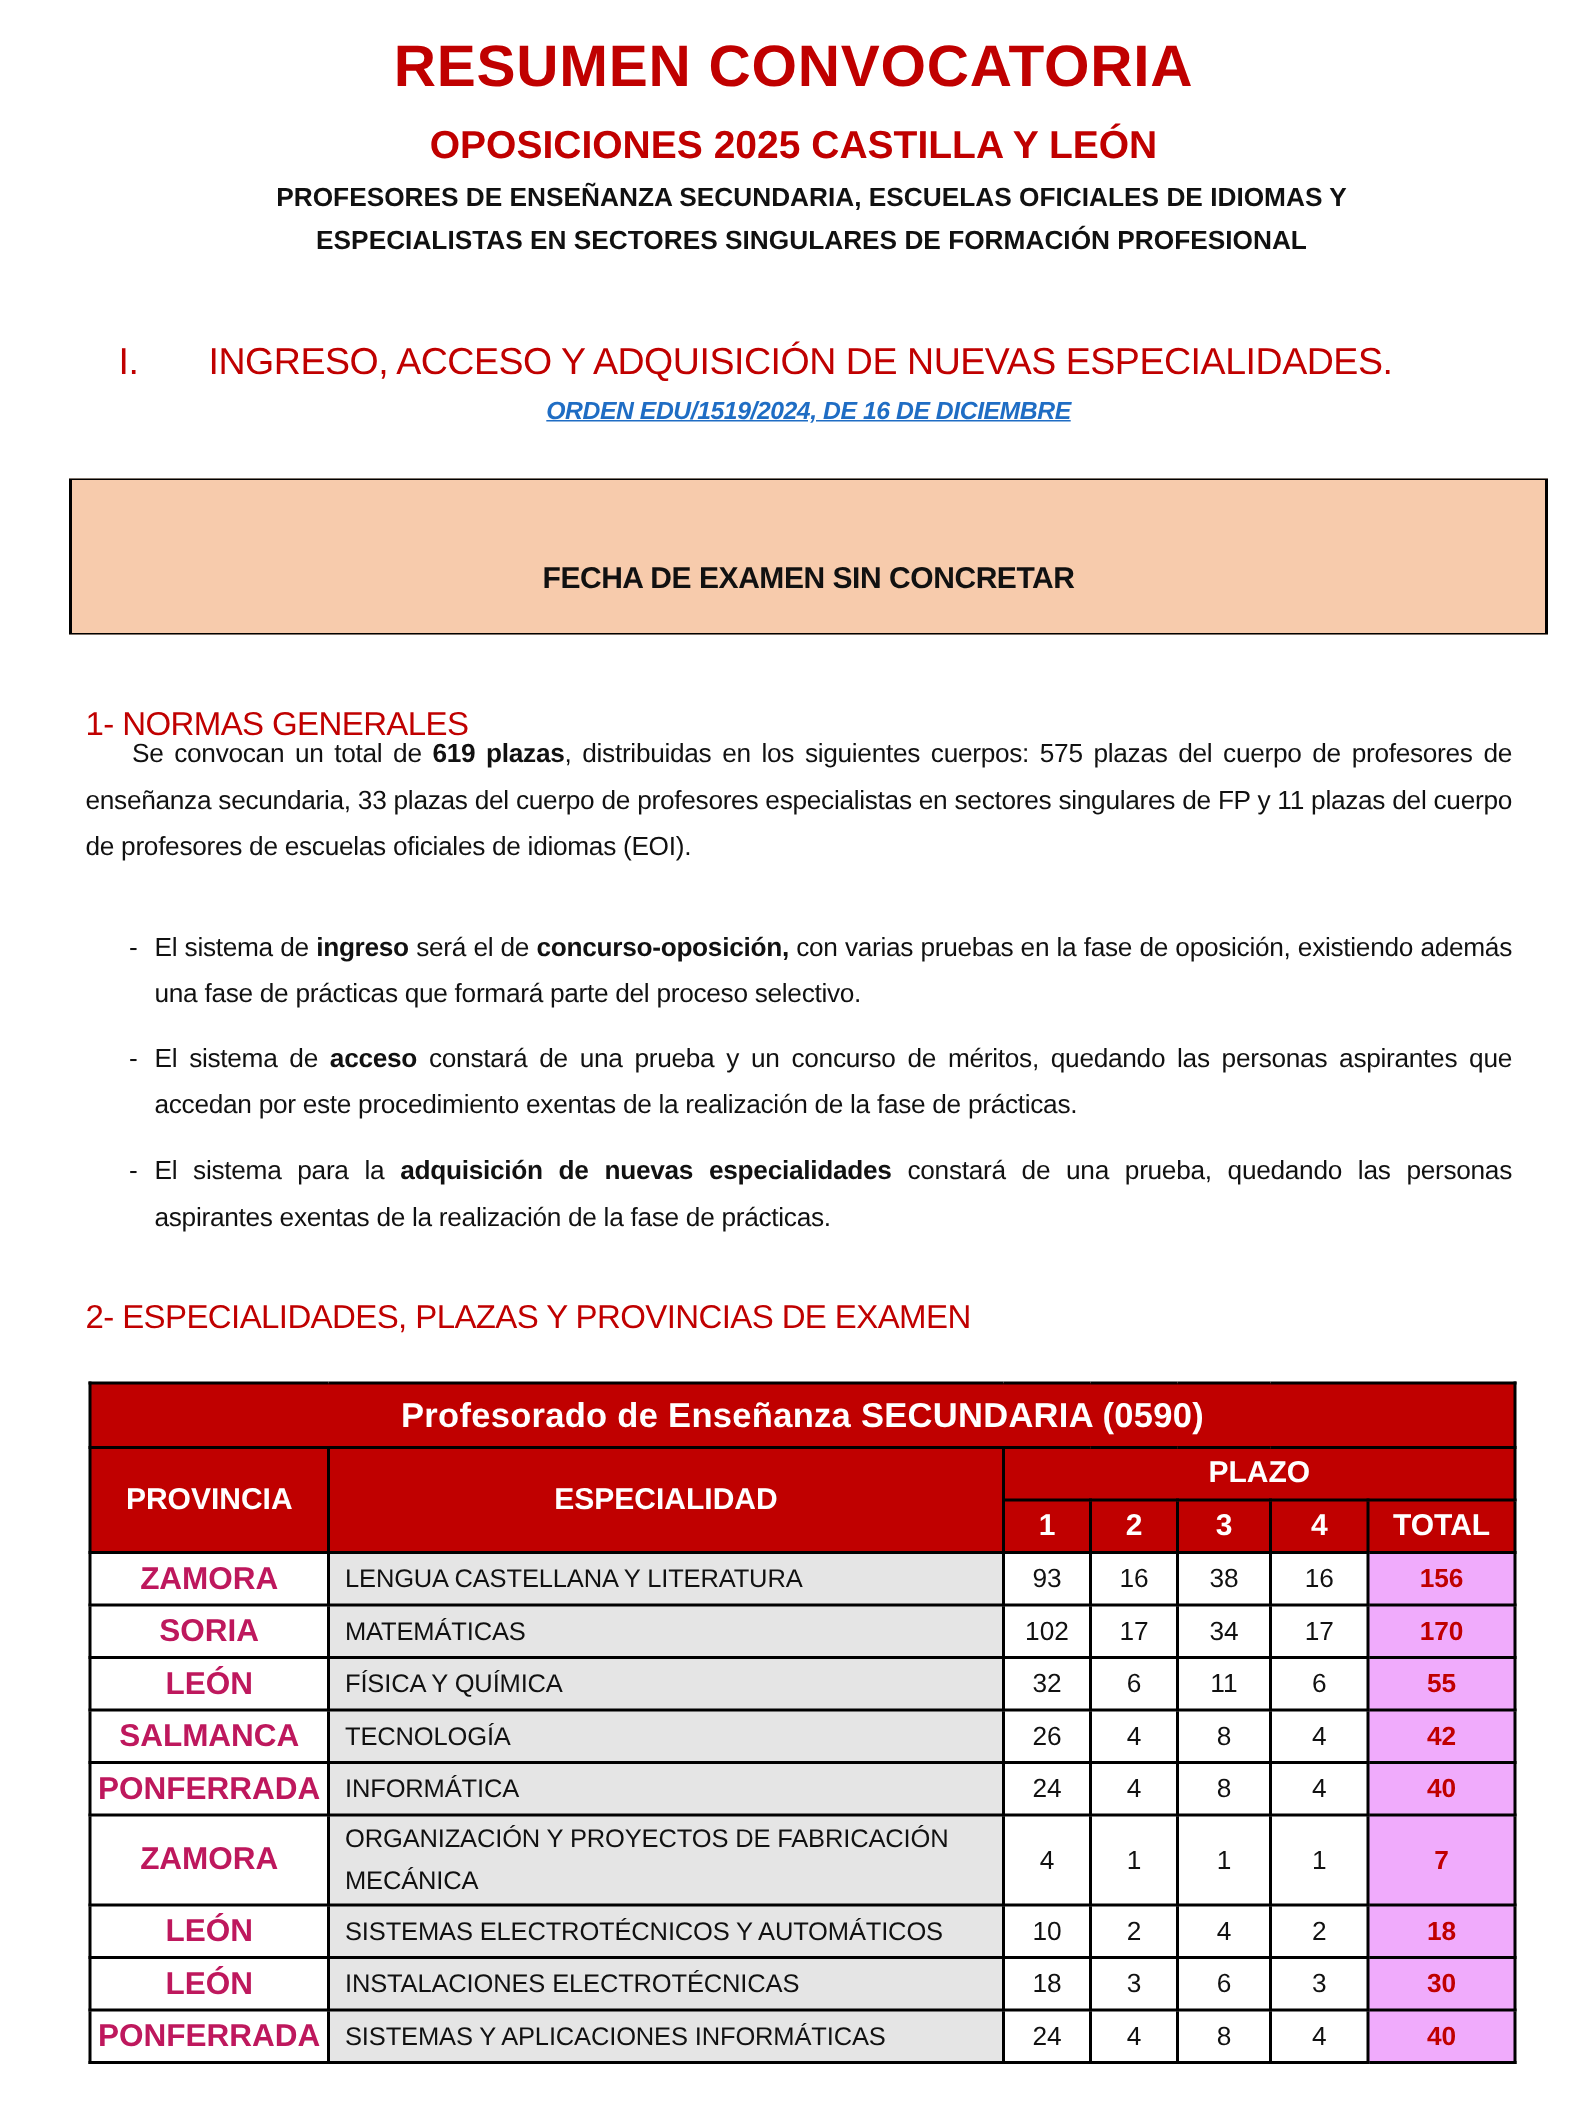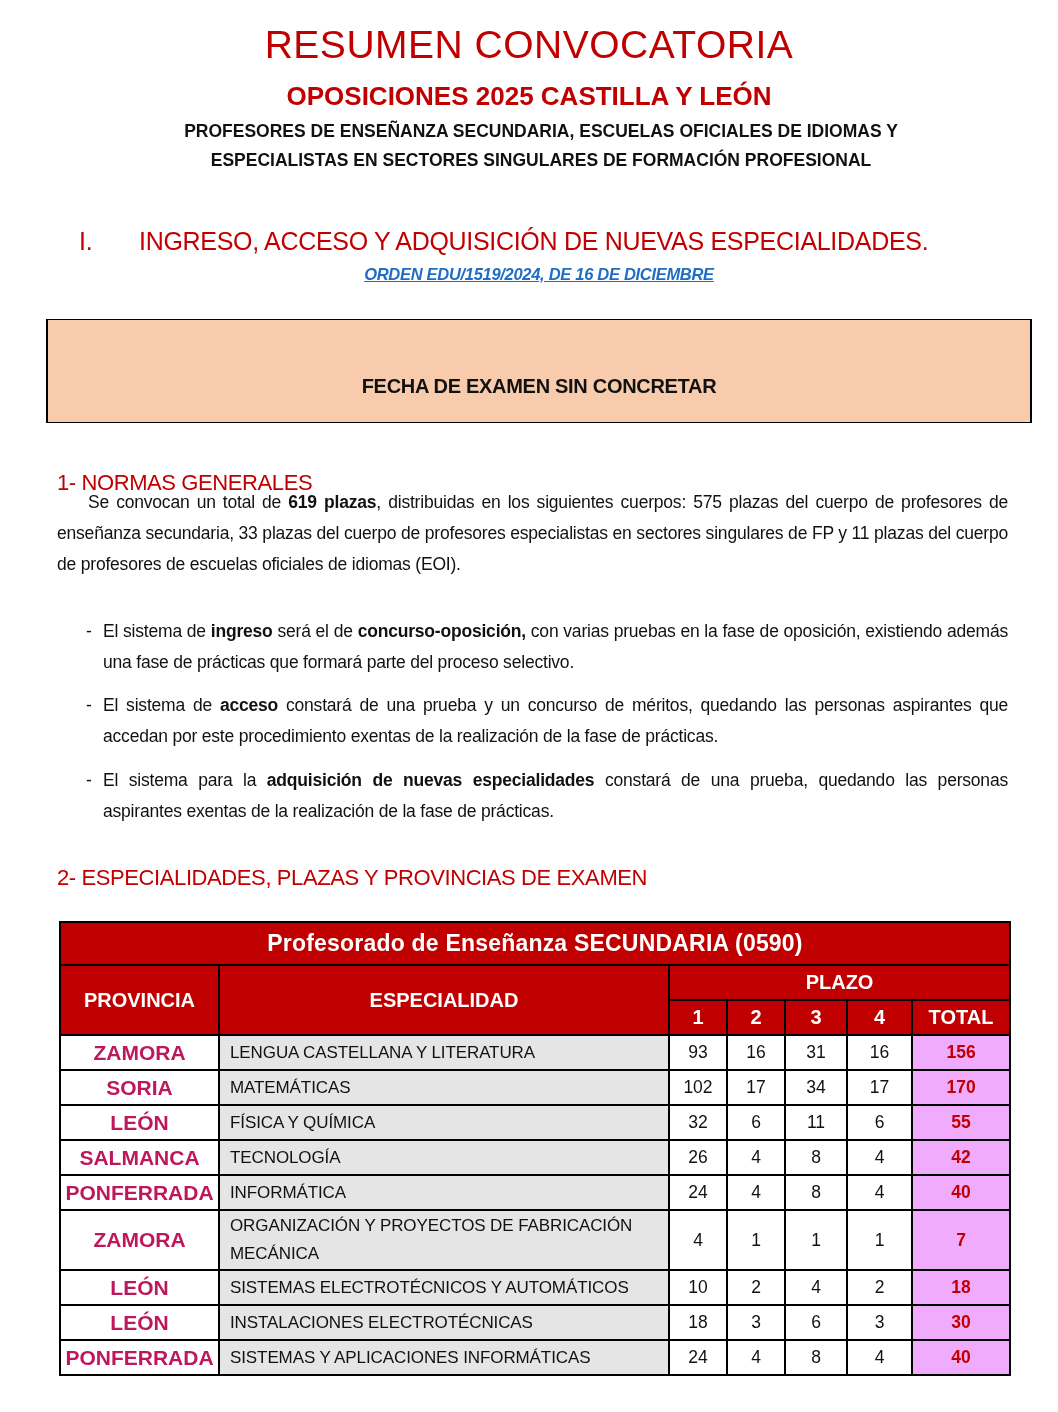--- a/index.html
+++ b/index.html
@@ -15,21 +15,21 @@
       font-family: "Liberation Sans", sans-serif;
       color: #000;
     }
     .abs { position: absolute; }
 
     
     .main-title {
       left: 0; width: 1058px; top: 20px;
       text-align: center;
       font-family: "Liberation Sans", sans-serif;
-      font-weight: normal;
+      font-weight: bold;
       font-size: 39px;
       color: #c00000;
       letter-spacing: 0.5px;
       line-height: 50px;
     }
     .sub-title {
       left: 0; width: 1058px; top: 78px;
       text-align: center;
       font-weight: bold;
       font-size: 26px;
@@ -257,21 +257,21 @@
       <th>4</th>
       <th>TOTAL</th>
     </tr>
   </thead>
   <tbody id="table-body">
       <tr>
         <td class="prov">ZAMORA</td>
         <td class="spec">LENGUA CASTELLANA Y LITERATURA</td>
         <td class="num">93</td>
         <td class="num">16</td>
-        <td class="num">31</td>
+        <td class="num">38</td>
         <td class="num">16</td>
         <td class="total">156</td>
       </tr>
       <tr>
         <td class="prov">SORIA</td>
         <td class="spec">MATEMÁTICAS</td>
         <td class="num">102</td>
         <td class="num">17</td>
         <td class="num">34</td>
         <td class="num">17</td>

